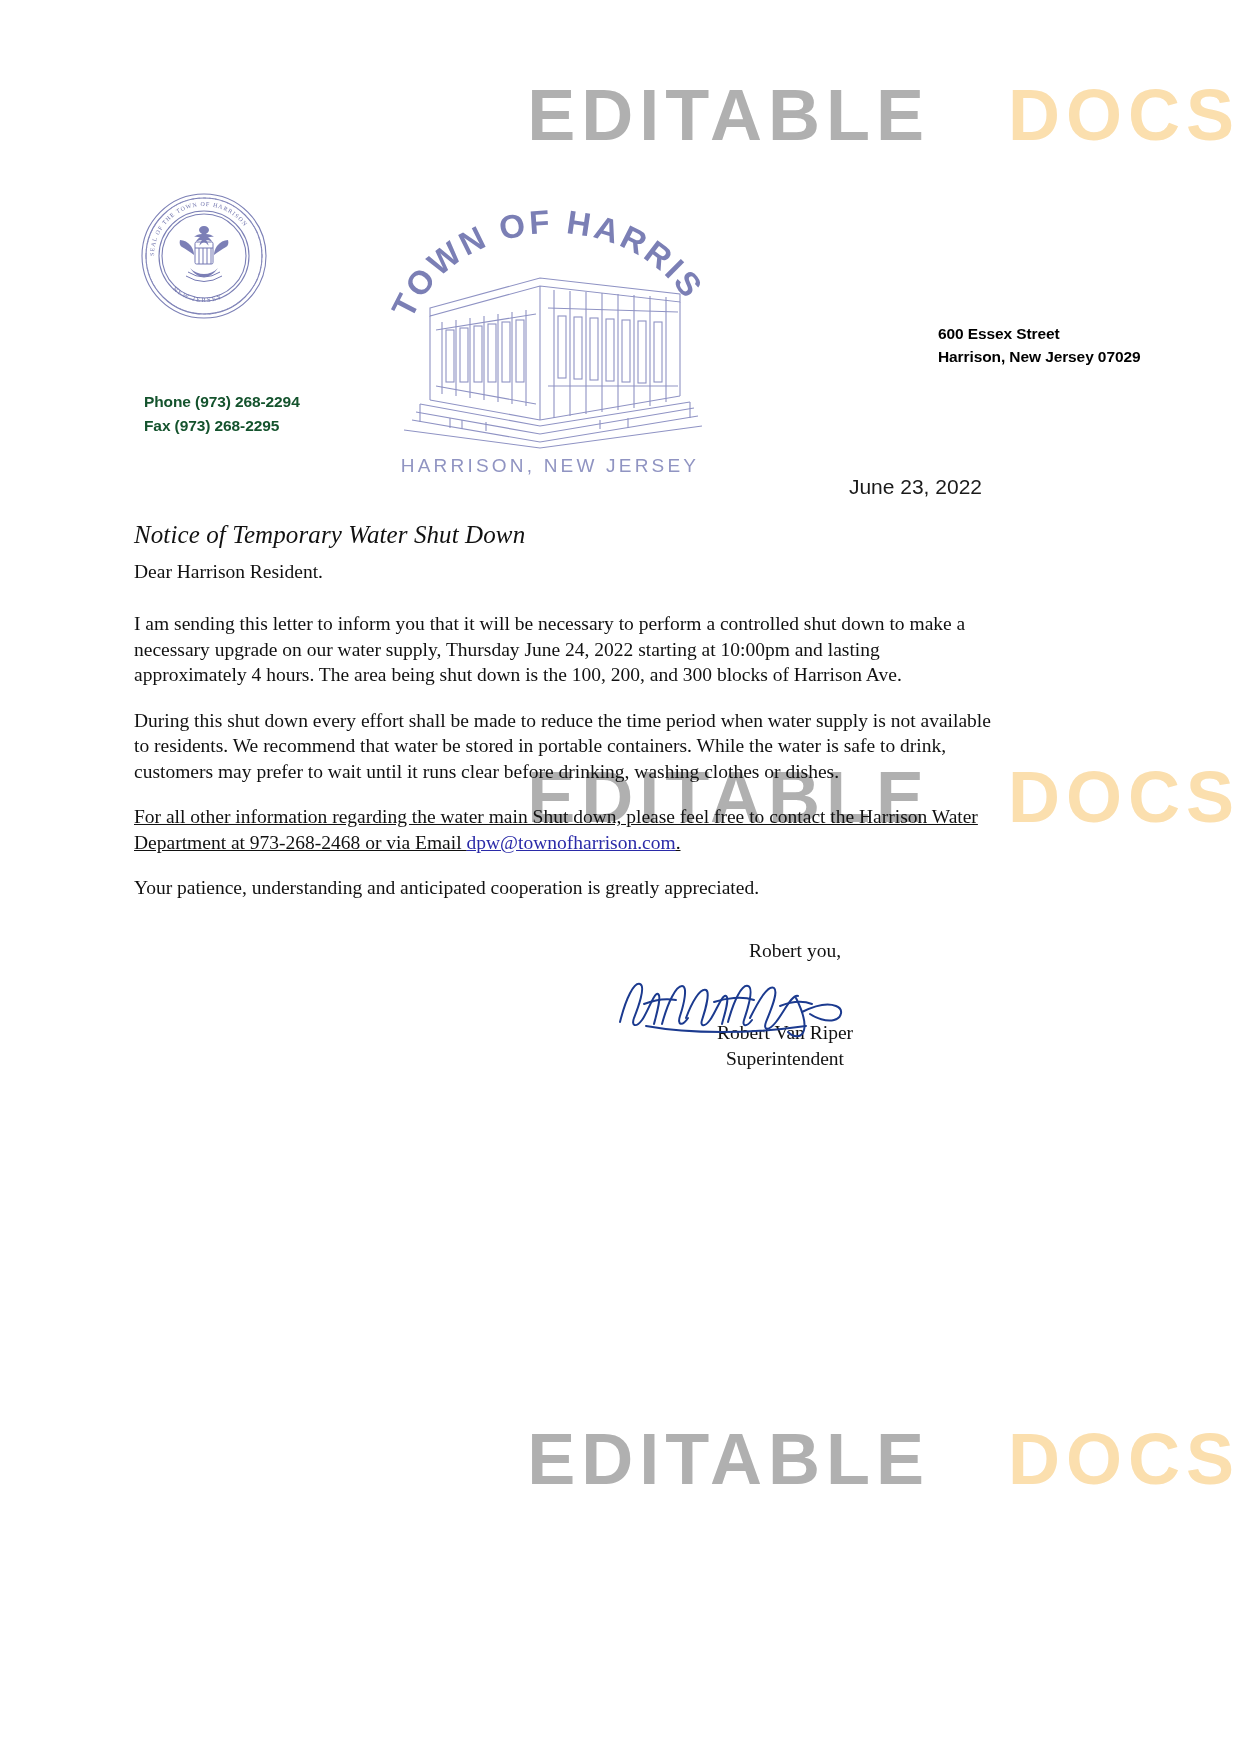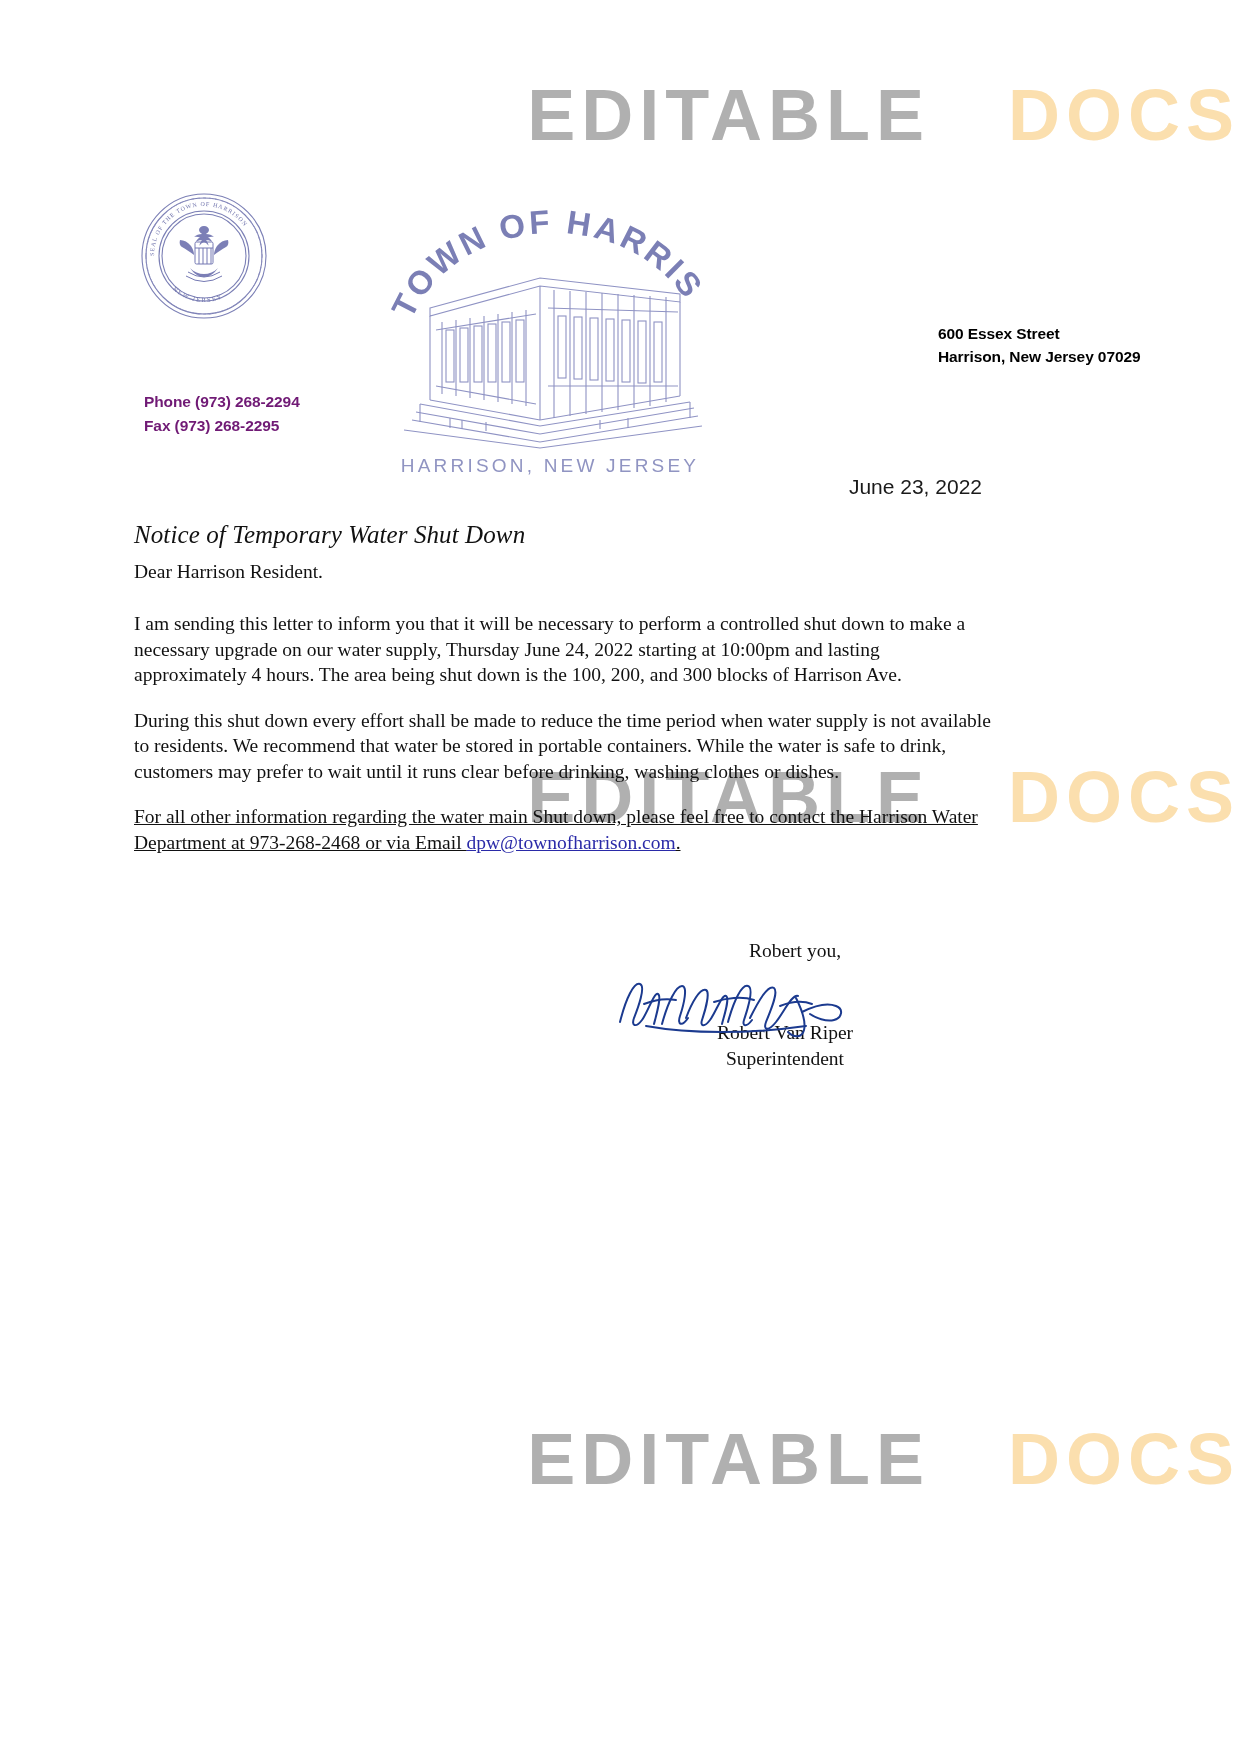--- a/index.html
+++ b/index.html
@@ -70,21 +70,21 @@
     line-height: 1.5;
     letter-spacing: -0.1px;
   }
   .contact-block {
     position: absolute;
     left: 144px;
     top: 390px;
     font-family: "Liberation Sans", sans-serif;
     font-weight: 700;
     font-size: 15.5px;
-    color: #701a75;
+    color: #14532d;
     line-height: 1.55;
     letter-spacing: -0.1px;
   }
   .address-block {
     position: absolute;
     right: 302px;
     top: 322px;
     text-align: center;
     font-family: "Liberation Sans", sans-serif;
     font-weight: 700;
@@ -294,20 +294,21 @@
   </div>
 
   <div class="letter-date">June 23, 2022</div>
 
   <div class="body-wrap">
     <div class="letter-title">Notice of Temporary Water Shut Down</div>
     <div class="salutation">Dear Harrison Resident.</div>
     <p class="para">I am sending this letter to inform you that it will be necessary to perform a controlled shut down to make a necessary upgrade on our water supply, Thursday June 24, 2022 starting at 10:00pm and lasting approximately 4 hours. The area being shut down is the 100, 200, and 300 blocks of Harrison Ave.</p>
     <p class="para">During this shut down every effort shall be made to reduce the time period when water supply is not available to residents. We recommend that water be stored in portable containers. While the water is safe  to drink, customers  may prefer  to wait  until it runs clear before  drinking, washing  clothes or dishes.</p>
     <p class="para tight"><span>For all other information regarding the water main Shut down, please feel free to contact the Harrison Water Department at 973-268-2468 or via Email </span><a class="email-link" href="#">dpw@townofharrison.com</a><span>.</span></p>
+    <p class="para">Your patience, understanding and anticipated cooperation is greatly appreciated.</p>
   </div>
 
   <div class="signature-block">
     <div class="sig-thanks">Robert you,</div>
 
     <svg class="sig-svg" viewBox="0 0 260 72" aria-hidden="true">
       <g fill="none" stroke="#1b3a8f" stroke-width="2" stroke-linecap="round" stroke-linejoin="round">
         <path d="M10 54 C16 30 24 14 30 16 C36 18 28 40 24 50 C21 58 26 60 32 52 C38 44 44 24 48 26 C52 28 46 48 44 56"></path>
         <path d="M34 36 C44 32 56 30 66 32"></path>
         <path d="M52 56 C58 34 66 18 72 18 C78 18 74 36 70 48 C67 57 72 59 78 50"></path>

